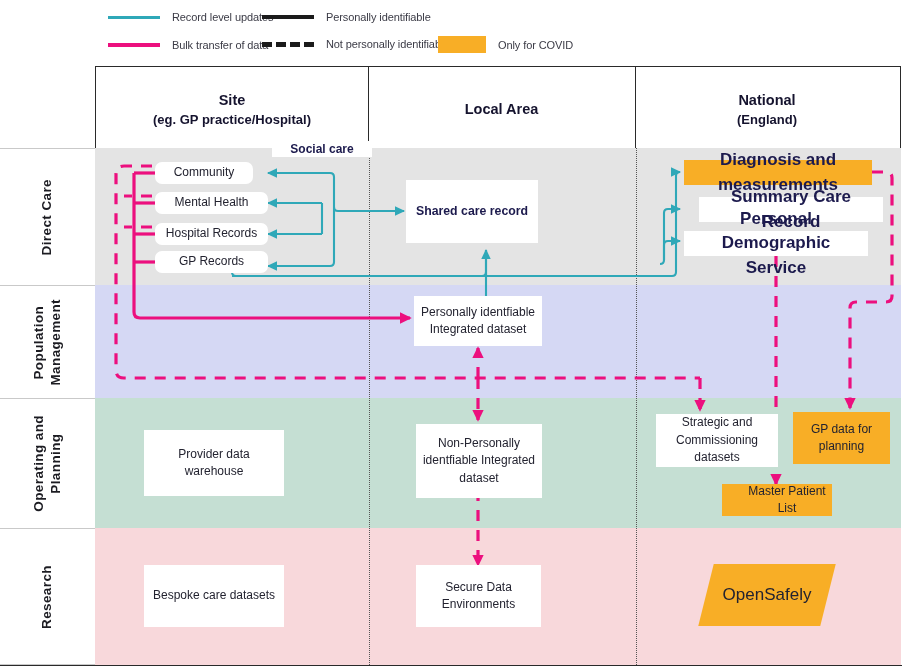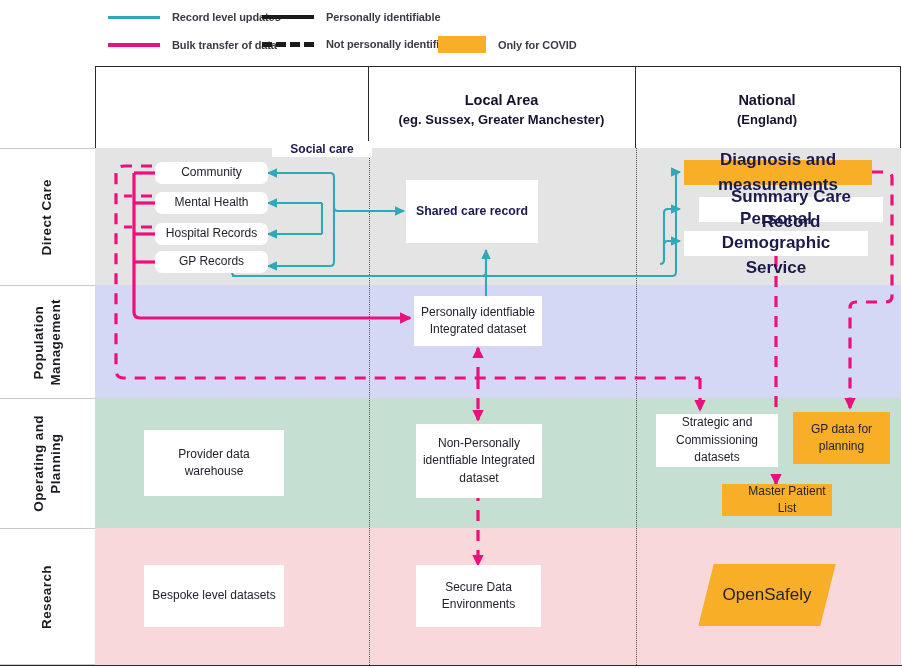--- a/index.html
+++ b/index.html
@@ -24,21 +24,20 @@
   .legend-item {
     position: absolute;
     display: flex;
     align-items: center;
     white-space: nowrap;
   }
   .legend-label {
     font-size: 11px;
     color: #3b3b46;
     letter-spacing: -0.1px;
-    font-weight: bold;
   }
   .swatch-line {
     width: 52px;
     height: 0;
     margin-right: 12px;
     flex: none;
   }
   .sw-teal  { border-top: 3px solid #2FA8B8; }
   .sw-pink  { border-top: 4px solid #EC0F7E; }
   .sw-black { border-top: 4px solid #1b1b1b; }
@@ -241,26 +240,29 @@
 
   <div class="legend-item" style="left:438px; top:36px;">
     <span class="swatch-box"></span>
     <span class="legend-label">Only for COVID</span>
   </div>
 
 </div>
 
 <div id="frame">
 
+  <div class="col-head" style="left:0px; width:272px;">
+    <div class="t1">Site</div>
+    <div class="t2">(eg. GP practice/Hospital)</div>
+  </div>
 
   <div class="head-div" style="left:272px;"></div>
 
   <div class="col-head" style="left:272px; width:267px;">
     <div class="t1">Local Area</div>
-    <div class="t2">(eg. Sussex, Greater Manchester)</div>
   </div>
 
   <div class="head-div" style="left:539px;"></div>
 
   <div class="col-head" style="left:539px; width:264px;">
     <div class="t1">National</div>
     <div class="t2">(England)</div>
   </div>
 
 </div>
@@ -359,21 +361,21 @@
 
   <g>
     <path class="e-pink-dash" d="M 776,256 L 776,484" marker-end="url(#arw-pink)"></path>
   </g>
 </svg>
 
 <div id="social-care-label" style="left:272px; top:141px; width:100px; height:16px;">
   <span>Social care</span>
 </div>
 
-<div class="node rounded" style="left:155px; top:162px; width:113px; height:22px;">
+<div class="node rounded" style="left:155px; top:162px; width:98px; height:22px;">
   <span class="nd-txt">Community</span>
 </div>
 <div class="node rounded" style="left:155px; top:192px; width:113px; height:22px;">
   <span class="nd-txt">Mental Health</span>
 </div>
 <div class="node rounded" style="left:155px; top:223px; width:113px; height:22px;">
   <span class="nd-txt">Hospital Records</span>
 </div>
 <div class="node rounded" style="left:155px; top:251px; width:113px; height:22px;">
   <span class="nd-txt">GP Records</span>
@@ -416,21 +418,21 @@
 </div>
 <div class="node orange" style="left:793px; top:412px; width:97px; height:52px; flex-direction:column;">
   <span class="nd-txt">GP data for</span>
   <span class="nd-txt">planning</span>
 </div>
 <div class="node orange" style="left:722px; top:484px; width:110px; height:32px;padding-left:20px;">
   <span class="nd-txt">Master Patient List</span>
 </div>
 
 <div class="node" style="left:144px; top:565px; width:140px; height:62px;">
-  <span class="nd-txt">Bespoke level datasets</span>
+  <span class="nd-txt">Bespoke care datasets</span>
 </div>
 <div class="node" style="left:416px; top:565px; width:125px; height:62px; flex-direction:column;">
   <span class="nd-txt">Secure Data</span>
   <span class="nd-txt">Environments</span>
 </div>
 <div id="opensafely" style="left:706px; top:564px; width:122px; height:62px;">
   <div class="para"></div>
   <div class="lbl">OpenSafely</div>
 </div>
 

